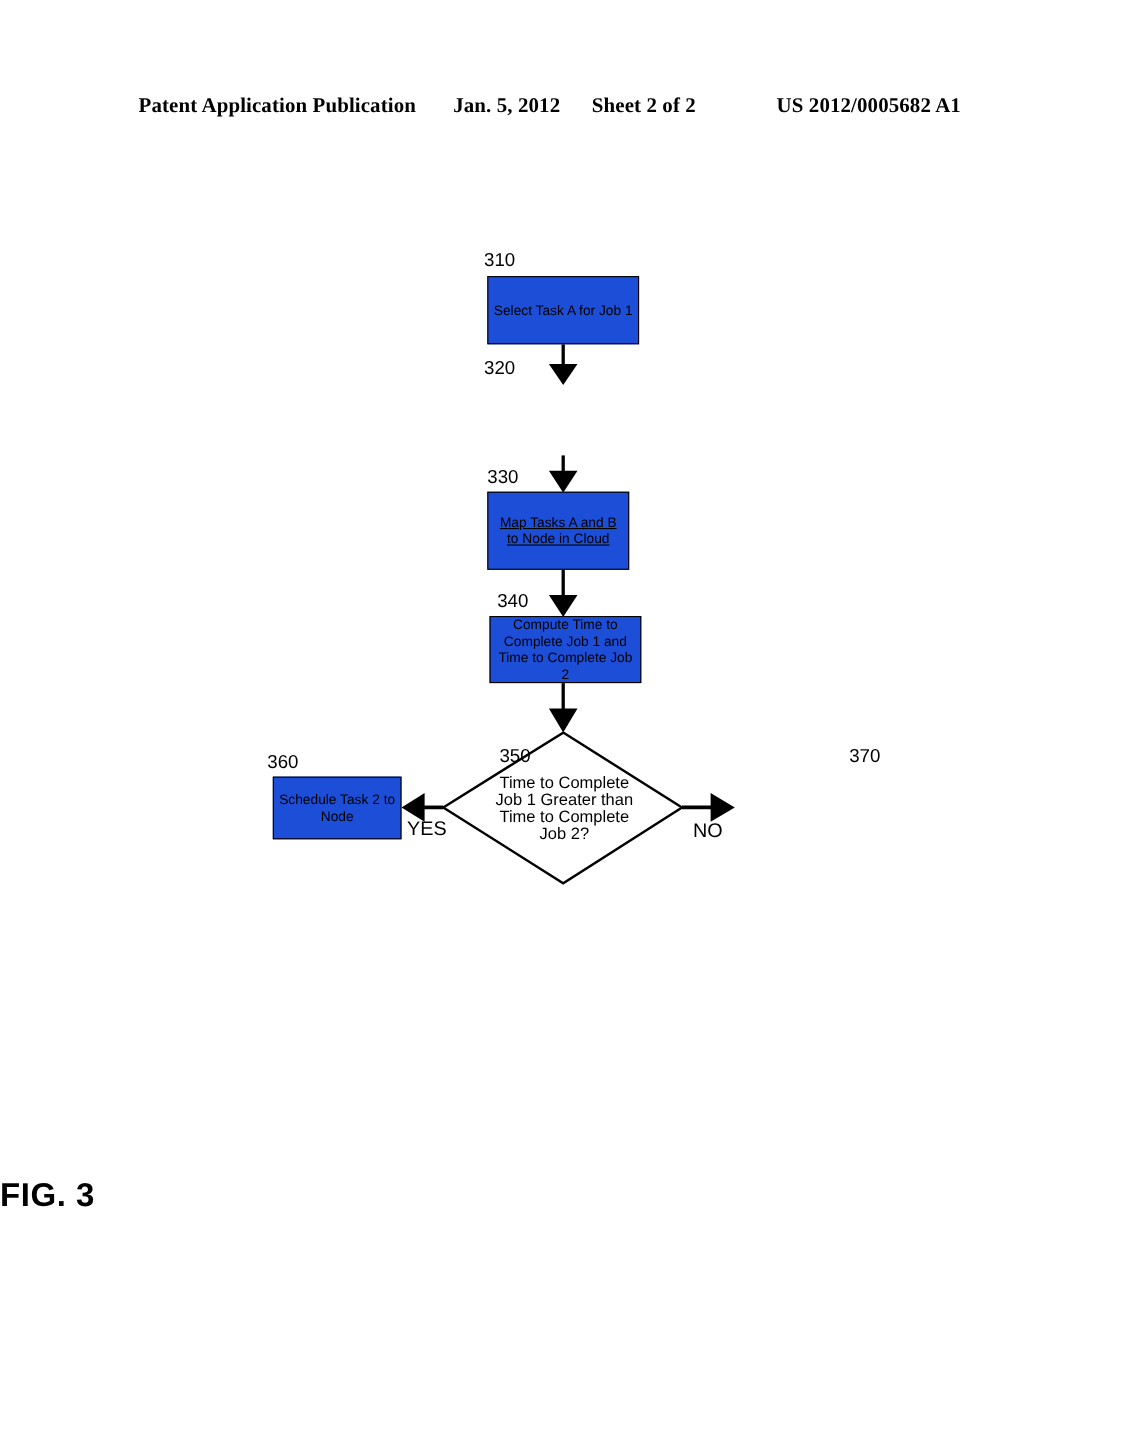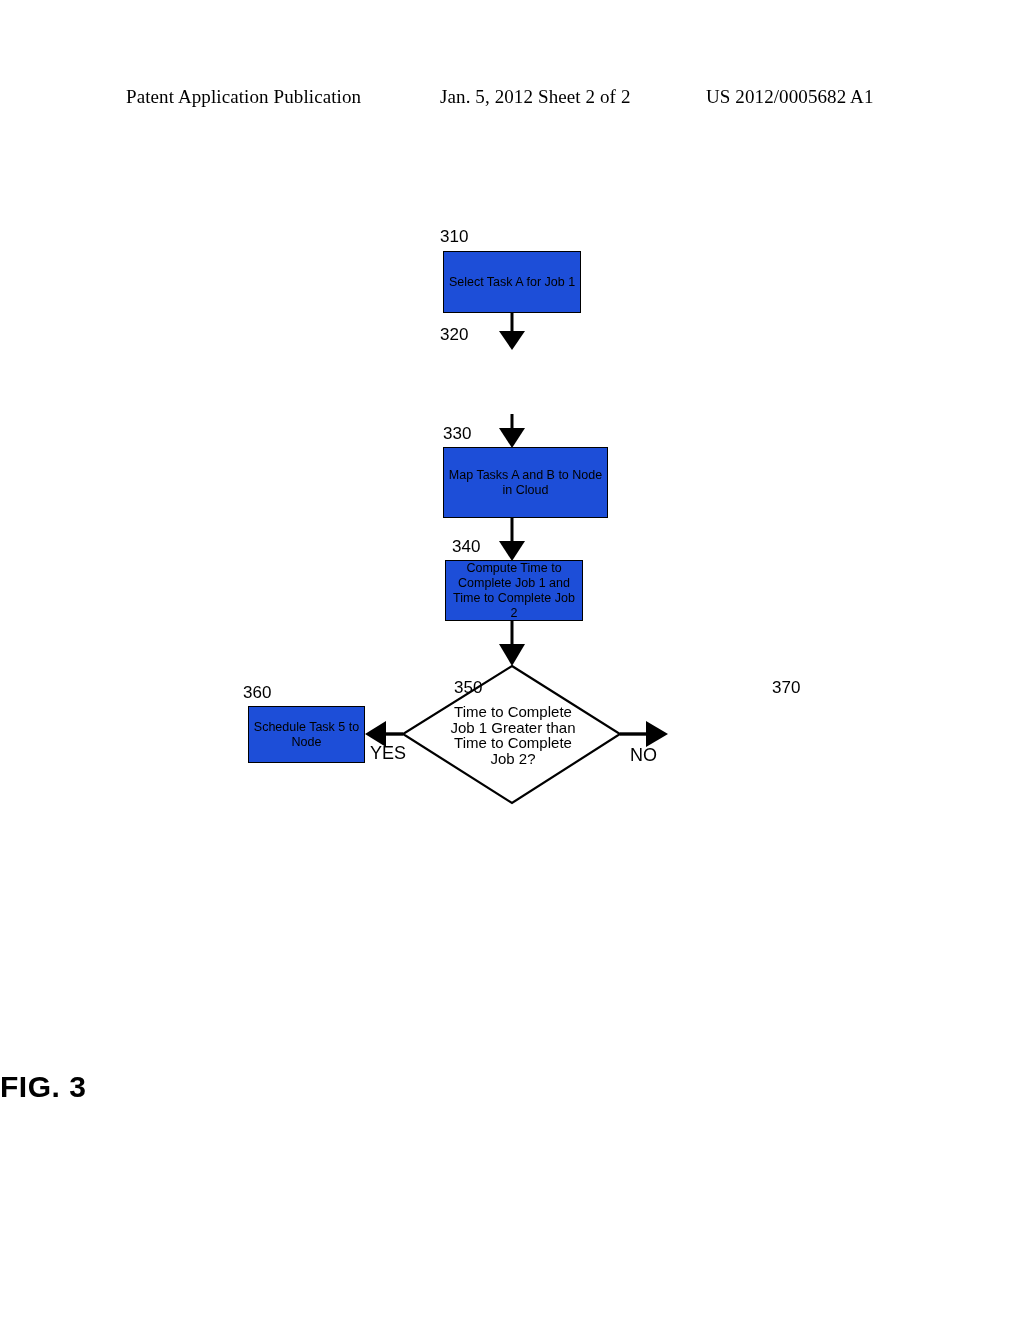--- a/index.html
+++ b/index.html
@@ -17,31 +17,31 @@
   }
 
   
   #page-header {
     position: absolute;
     left: 0;
     top: 86px;
     width: 1024px;
     height: 28px;
     font-family: "Liberation Serif", serif;
-    font-weight: normal;
+    font-weight: bold;
     font-size: 19px;
     letter-spacing: 0.1px;
   }
   #page-header .hdr {
     position: absolute;
     white-space: nowrap;
     top: 0;
   }
   #hdr-pub   { left: 126px; }
-  #hdr-date  { left: 440px; text-align: center; }
+  #hdr-date  { left: 412px; text-align: center; }
   #hdr-sheet { left: 538px; }
   #hdr-num   { left: 706px; }
 
   
   #figure {
     position: absolute;
     left: 0;
     top: 0;
     width: 1024px;
     height: 1320px;
@@ -65,21 +65,21 @@
     justify-content: center;
     text-align: center;
     font-size: 12.5px;
     line-height: 15px;
     padding: 2px 4px;
   }
   .node-box .box-text { display: block; }
 
   #box-310 { left: 443px; top: 251px; width: 138px; height: 62px; }
   #box-320 { left: 443px; top: 349px; width: 138px; height: 65px; }
-  #box-330 { left: 443px; top: 447px; width: 165px; height: 71px; }
+  #box-330 { left: 443px; top: 447px; width: 129px; height: 71px; text-decoration: underline; }
   #box-340 { left: 445px; top: 560px; width: 138px; height: 61px; }
   #box-360 { left: 248px; top: 706px; width: 117px; height: 57px; }
   #box-370 { left: 667px; top: 700px; width: 136px; height: 63px; }
 
   
   #diamond-text {
     position: absolute;
     left: 440px;
     top: 698px;
     width: 146px;
@@ -187,21 +187,21 @@
   <div class="node-box" id="box-310">
     <span class="box-text">Select Task A for Job 1</span>
   </div>
   <div class="node-box" id="box-330">
     <span class="box-text">Map Tasks A and B to Node in Cloud</span>
   </div>
   <div class="node-box" id="box-340">
     <span class="box-text">Compute Time to Complete Job 1 and Time to Complete Job 2</span>
   </div>
   <div class="node-box" id="box-360">
-    <span class="box-text">Schedule Task 5 to Node</span>
+    <span class="box-text">Schedule Task 2 to Node</span>
   </div>
 
   <div id="diamond-text">
     <span class="box-text">Time to Complete Job 1 Greater than Time to Complete Job 2?</span>
   </div>
 
   <span class="branch-label" id="label-yes">YES</span>
   <span class="branch-label" id="label-no">NO</span>
 
 </div>

